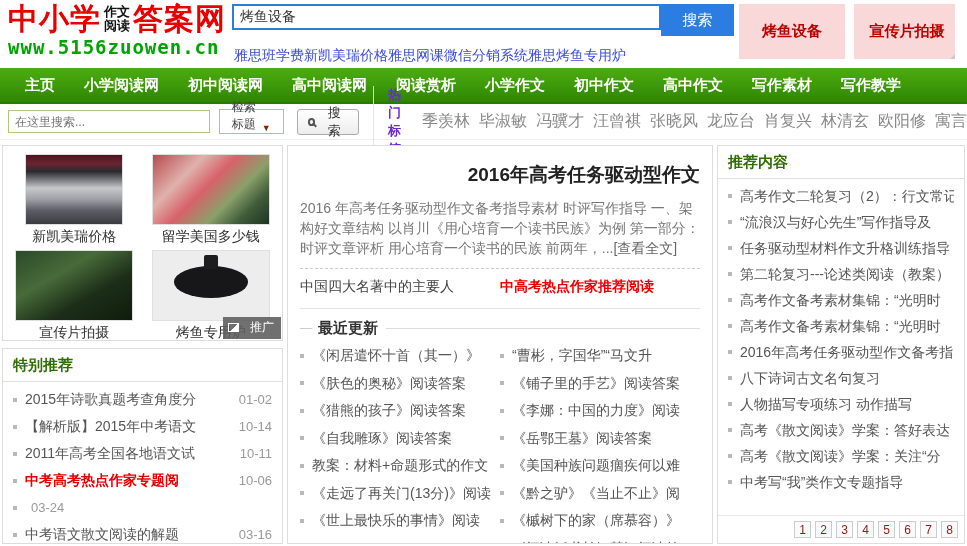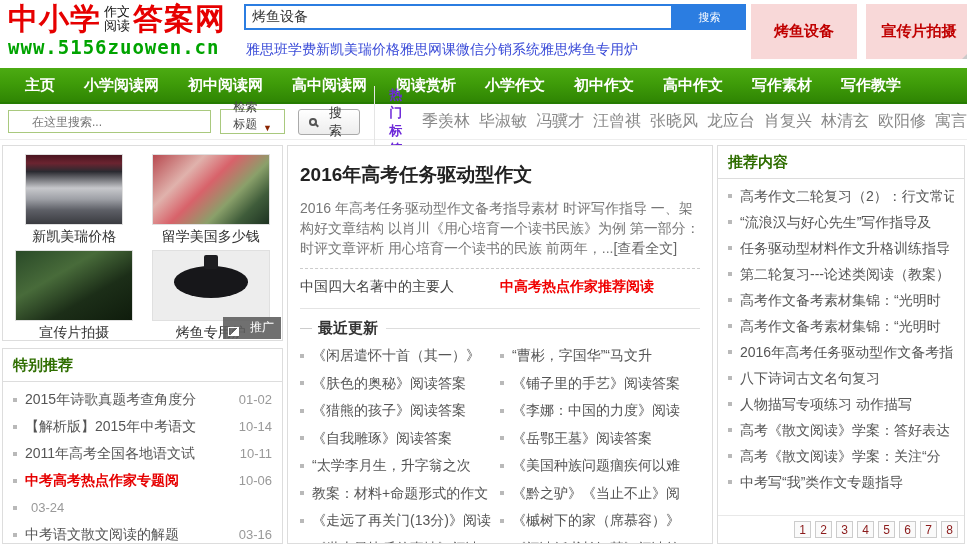--- a/index.html
+++ b/index.html
@@ -1,53 +1,53 @@
 <!DOCTYPE html>
 <html><head>
 <meta charset="utf-8">
 <style>
   * { margin:0; padding:0; box-sizing:border-box; }
   html,body { width:967px; height:546px; overflow:hidden; background:#fff;
     font-family:"Liberation Sans","DejaVu Sans",sans-serif; }
 
   
-  .header { height:68px; display:flex; align-items:flex-start; padding:4px 0 0 8px; }
+  .header { height:68px; display:flex; align-items:flex-start; padding:4px 12px 0 8px; }
   .logo { width:238px; cursor:pointer; }
   .logo-row { display:flex; align-items:center; line-height:1; }
   .logo-red { font-size:30px; font-weight:bold; color:#e60000; letter-spacing:1px; }
   .logo-mid { display:flex; flex-direction:column; align-items:center; margin:0 3px; }
-  .logo-mid span { font-size:13px; font-weight:normal; color:#111; line-height:14px; }
+  .logo-mid span { font-size:13px; font-weight:bold; color:#111; line-height:14px; }
   .logo-url { font-family:"DejaVu Sans Mono","Liberation Mono",monospace;
     font-size:19px; font-weight:bold; color:#00a400; margin-top:2px; letter-spacing:1px; }
   .search-col { width:506px; margin-left:2px; }
   .search-row { display:flex; }
   .hd-input { width:429px; height:26px; border:2px solid #2b7de1; font-size:14px;
     padding:0 6px; color:#333; outline:none; }
-  .hd-btn { width:73px; height:26px; background:#2b7de1; color:#fff; border:none;
-    font-size:11px; cursor:pointer; }
+  .hd-btn { width:73px; height:32px; background:#2b7de1; color:#fff; border:none;
+    font-size:15px; cursor:pointer; }
   .hot-links { display:flex; margin-top:11px; padding-left:2px; }
   .hot-links a { color:#3b4cd8; font-size:14px; text-decoration:none; cursor:pointer; white-space:nowrap; }
   .ad-boxes { display:flex; gap:9px; margin-left:5px; overflow:hidden; width:216px; flex:none; }
   .pink-ad { width:106px; height:55px; background:#f8d8d8; color:#c00000; font-size:15px;
     font-weight:bold; display:flex; align-items:center; justify-content:center;
     flex:none; cursor:pointer; position:relative; white-space:nowrap; overflow:hidden; }
   .pink-ad:last-child::after { content:""; position:absolute; right:0; bottom:0;
     border-style:solid; border-width:0 0 10px 10px; border-color:transparent transparent #c9c9c9 transparent; }
 
   
   .nav { height:36px; background:linear-gradient(180deg,#4cab12 0%,#3f9c09 45%,#2f8503 100%);
     border-bottom:2px solid #267c02; display:flex; align-items:center; gap:29px; padding:0 0 0 25px; }
   .nav a { color:#fff; font-size:15px; font-weight:bold; text-decoration:none;
     cursor:pointer; white-space:nowrap; }
 
   
   .subbar { height:36px; display:flex; align-items:center; padding-left:8px;
     border-bottom:1px solid #eee; }
   .sb-input { width:212px; height:23px; border:1px solid #a9c97e; font-size:12px;
-    color:#999; padding:0 23px; outline:none; }
+    color:#999; padding:0 6px; outline:none; }
   .sb-select { width:67px; height:25px; border:1px solid #a9c97e; margin-left:9px;
     font-size:12px; color:#444; display:flex; align-items:flex-end; justify-content:space-between;
     padding:0 12px; cursor:pointer; background:#fff; }
   .sb-select .arr { color:#8b2500; font-size:9px; }
   .sb-btn { height:26px; margin-left:13px; padding:0 10px; border:1px solid #aaa;
     border-radius:3px; background:linear-gradient(#fff,#ededed); font-size:13px; color:#333;
     display:flex; align-items:center; gap:5px; cursor:pointer; }
   .mag { width:8px; height:8px; border:2px solid #555; border-radius:50%; position:relative; display:inline-block; }
   .mag::after { content:""; position:absolute; width:5px; height:2px; background:#555;
     transform:rotate(45deg); right:-4px; bottom:-2px; }
@@ -70,40 +70,40 @@
   .thumb-camry { width:98px; background:linear-gradient(180deg,#4a1520 0%,#6b2430 12%,#2a2a30 24%,#c7c8cc 48%,#9ea0a6 64%,#5d5f66 80%,#3a3b40 100%); }
   .thumb-money { background:linear-gradient(135deg,#b84a50 0%,#e0b2ac 28%,#d8626a 46%,#8aa06a 66%,#3f5c3a 82%,#1e3322 100%); }
   .thumb-film { background:linear-gradient(150deg,#2a4a28 0%,#486b3a 35%,#1c2e18 65%,#0f1c0c 100%); }
   .thumb-oven { background:#ededed; position:relative; }
   .thumb-oven::before { content:""; position:absolute; left:18%; top:22%; width:64%; height:46%;
     background:#17171a; border-radius:50%; }
   .thumb-oven::after { content:""; position:absolute; left:44%; top:6%; width:12%; height:20%;
     background:#1d1d20; border-radius:2px; }
   .ad-cap { font-size:14px; color:#333; margin-top:3px; white-space:nowrap; }
   .promo-badge { position:absolute; right:1px; bottom:1px; background:rgba(92,92,92,.88);
-    color:#fff; font-size:12px; padding:2px 7px 3px 5px; display:flex; align-items:flex-end; gap:11px; }
+    color:#fff; font-size:12px; padding:2px 7px 3px 5px; display:flex; align-items:center; gap:11px; }
   .pic-ico { width:11px; height:9px; border:1px solid #fff; display:inline-block;
     background:linear-gradient(135deg,transparent 55%,#fff 55%); }
 
   
   .sec-hd { padding:7px 10px 6px; border-bottom:1px solid #ddd; font-size:15px;
     font-weight:bold; color:#2f6e00; }
 
   
   .special { margin-top:7px; flex:1; overflow:hidden; }
   ul.plain { list-style:none; padding:4px 10px 0; }
   li.row { height:27px; line-height:27px; display:flex; align-items:center; overflow:hidden; }
   li.row::before { content:""; width:4px; height:4px; background:#b9b9b9; flex:none; margin-right:8px; }
   li.row a { font-size:14px; color:#555; text-decoration:none; cursor:pointer;
     white-space:nowrap; overflow:hidden; flex:1; }
   li.row .date { font-size:13px; color:#999; margin-left:6px; flex:none; }
   li.row a.red { color:#e60000; font-weight:bold; }
 
   
-  .headline { text-align:left; font-size:19px; font-weight:bold; color:#222; margin:12px 0 10px; cursor:pointer; }
+  .headline { text-align:right; font-size:19px; font-weight:bold; color:#222; margin:12px 0 10px; cursor:pointer; }
   .summary { font-size:14px; color:#777; line-height:20px; padding-bottom:10px;
     border-bottom:1px dashed #ccc; }
   .summary a { color:#666; text-decoration:none; cursor:pointer;margin-top:40px; }
   .feature-row { display:flex; padding:9px 0 12px; border-bottom:1px solid #e4e4e4; }
   .feature-row span { width:50%; font-size:14px; white-space:nowrap; overflow:hidden; cursor:pointer; }
   .feat-left { color:#444; }
   .feat-right { color:#f00000; font-weight:bold; font-size:15px; }
   .recent-hd { display:flex; align-items:center; margin:10px 0 2px; font-size:15px;
     font-weight:bold; color:#333; }
   .recent-hd::before { content:""; width:12px; height:1px; background:#ccc; margin-right:6px; }
@@ -287,23 +287,20 @@
           </li>
 
           <li class="row">
             <a>《猎熊的孩子》阅读答案</a>
           </li>
 
           <li class="row">
             <a>《自我雕琢》阅读答案</a>
           </li>
 
-          <li class="row">
-            <a>“太学李月生，升字翁之次</a>
-          </li>
 
           <li class="row">
             <a>教案：材料+命题形式的作文</a>
           </li>
 
           <li class="row">
             <a>《走远了再关门(13分)》阅读</a>
           </li>
 
           <li class="row">

